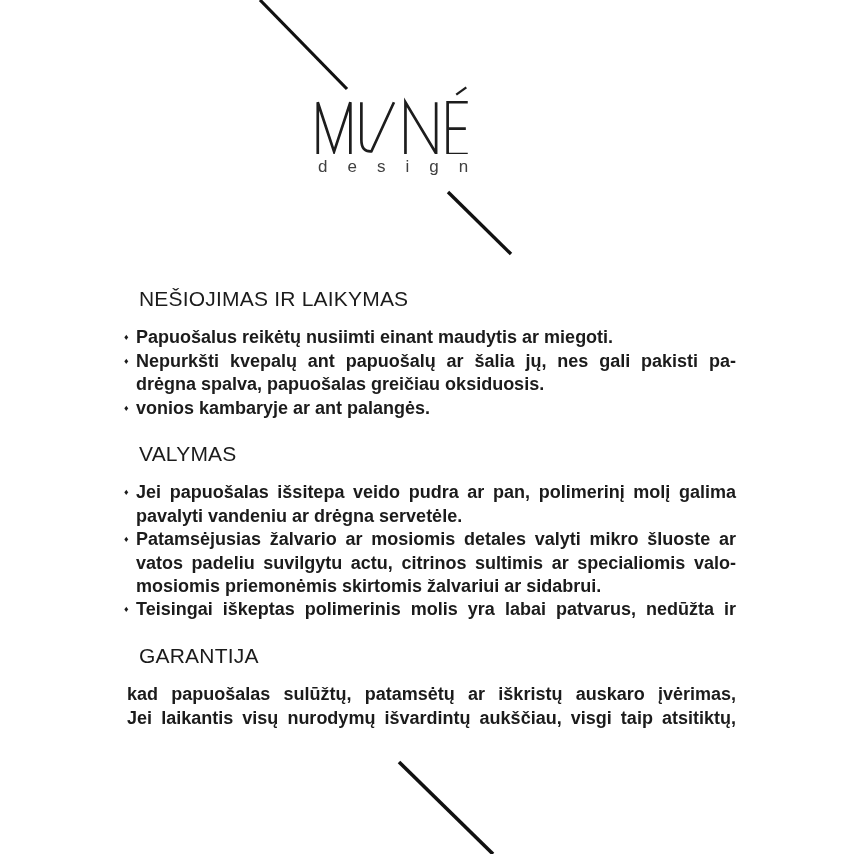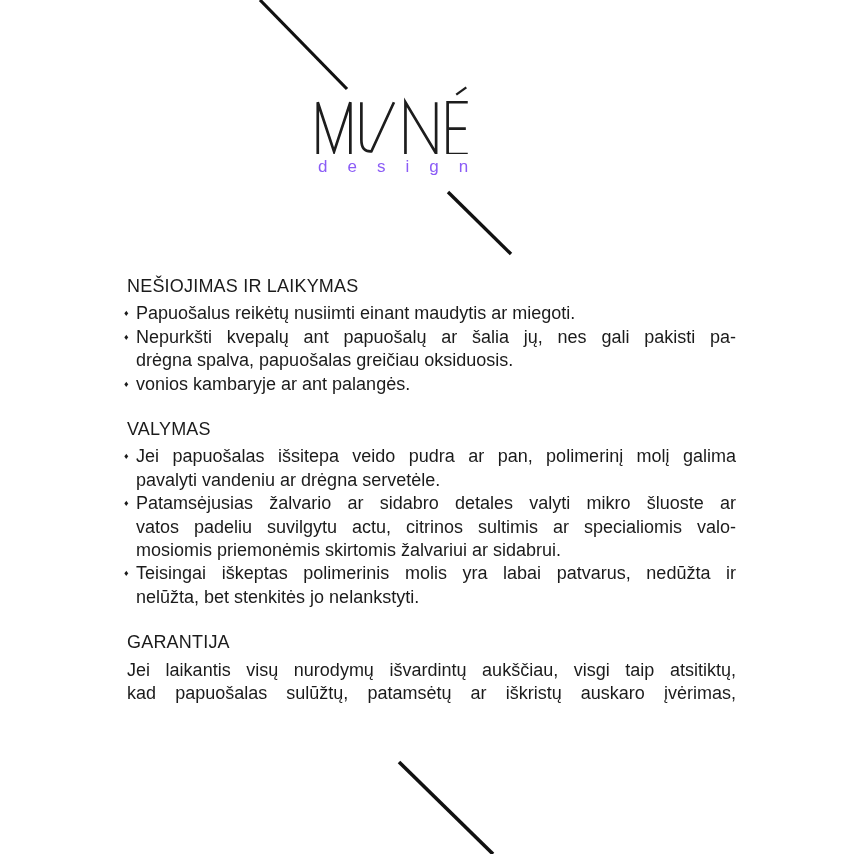--- a/index.html
+++ b/index.html
@@ -14,42 +14,42 @@
   .lines-svg{position:absolute;left:0;top:0;width:852px;height:854px;pointer-events:none;}
 
   
   .logo{position:absolute;left:316px;top:85px;width:170px;}
   .wordmark{display:block;}
   .logo-sub{
     margin-top:3px;
     margin-left:2px;
     font-size:17px;
     letter-spacing:20px;
-    color:#8b5cf6;
+    color:#404040;
     white-space:nowrap;
   }
 
   
   .content{
     position:absolute;left:123px;top:271px;width:613px;
     font-size:18px;line-height:23.4px;color:#1b1b1b;
   }
   .content section{margin:0 0 22px 0;}
   .content section:last-child{margin-bottom:0;}
   .content h2{
-    margin:4px;font-size:18px;line-height:23.4px;font-weight:400;
+    margin:16px;font-size:21px;line-height:23.4px;font-weight:400;
     letter-spacing:0.2px;
   }
   .item{position:relative;padding-left:13px;}
   .item .bullet{
     position:absolute;left:1px;top:0;
     font-size:9px;line-height:23.4px;color:#1b1b1b;
   }
   section.plain .item{padding-left:4px;}
-  .line{text-align:justify;}
+  .line{text-align:justify;font-weight:bold;}
   .line.j{text-align-last:justify;}
 </style>
 </head>
 <body>
 
 <div class="page">
 
   <svg class="lines-svg" width="852" height="854" viewBox="0 0 852 854" aria-hidden="true">
     <line x1="260" y1="0" x2="347" y2="89" stroke="#111111" stroke-width="3.2"></line>
     <line x1="448" y1="192" x2="511" y2="254" stroke="#111111" stroke-width="3.4"></line>
@@ -91,32 +91,31 @@
       </section>
       <section class="bulleted">
         <h2>VALYMAS</h2>
         <div class="item">
           <span class="bullet">♦</span>
           <div class="line j">Jei papuošalas išsitepa veido pudra ar pan, polimerinį molį galima</div>
           <div class="line">pavalyti vandeniu ar drėgna servetėle.</div>
         </div>
         <div class="item">
           <span class="bullet">♦</span>
-          <div class="line j">Patamsėjusias žalvario ar sidabro detales valyti mikro šluoste ar</div>
+          <div class="line j">Patamsėjusias žalvario ar mosiomis detales valyti mikro šluoste ar</div>
           <div class="line j">vatos padeliu suvilgytu actu, citrinos sultimis ar specialiomis valo-</div>
           <div class="line">mosiomis priemonėmis skirtomis žalvariui ar sidabrui.</div>
         </div>
         <div class="item">
           <span class="bullet">♦</span>
           <div class="line j">Teisingai iškeptas polimerinis molis yra labai patvarus, nedūžta ir</div>
-          <div class="line">nelūžta, bet stenkitės jo nelankstyti.</div>
         </div>
       </section>
       <section class="plain">
         <h2>GARANTIJA</h2>
         <div class="item">
+          <div class="line j">kad papuošalas sulūžtų, patamsėtų ar iškristų auskaro įvėrimas,</div>
           <div class="line j">Jei laikantis visų nurodymų išvardintų aukščiau, visgi taip atsitiktų,</div>
-          <div class="line j">kad papuošalas sulūžtų, patamsėtų ar iškristų auskaro įvėrimas,</div>
         </div>
       </section>
     </main>
 
 </div>
 
 </body></html>

